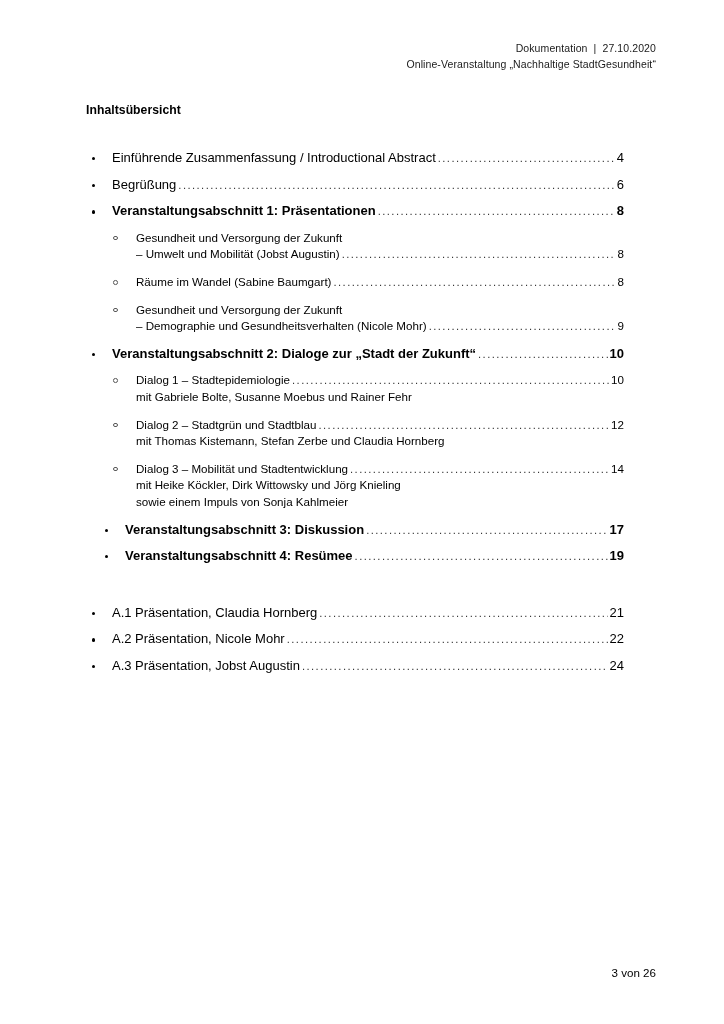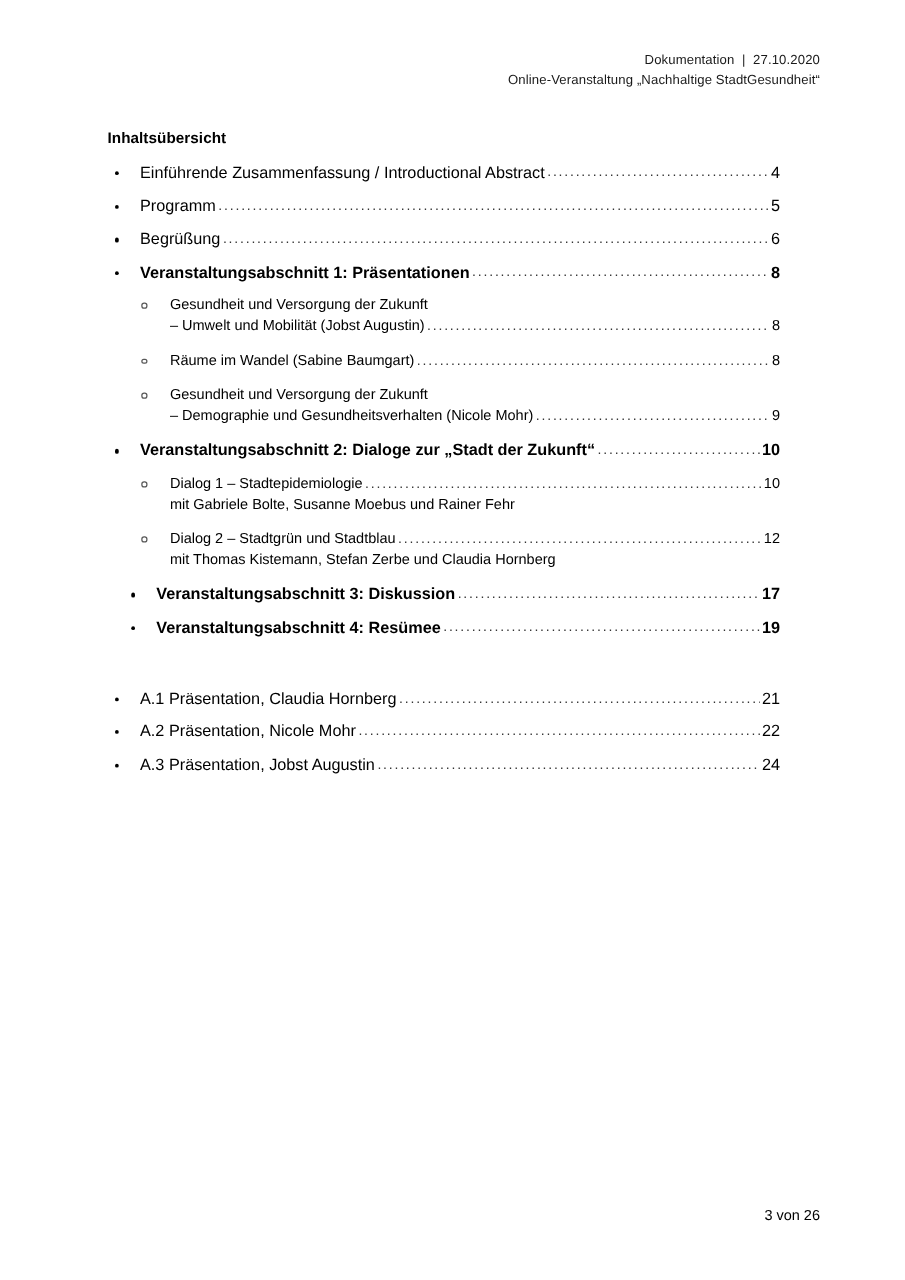--- a/index.html
+++ b/index.html
@@ -43,21 +43,21 @@
     position: absolute;
     left: 86px;
     top: 102px;
     width: 538px;
   }
 
   .toc-title {
     font-size: 12.2px;
     font-weight: bold;
     line-height: 16px;
-    margin: 0 0 12px 0;
+    margin: 0 0 32px 0;
     letter-spacing: 0.05px;
   }
 
   .section-title {
     font-size: 12px;
     font-weight: normal;
     text-decoration: underline;
     text-underline-offset: 2px;
     line-height: 16px;
     margin: 0 0 18px 0;
@@ -179,27 +179,20 @@
     <ul class="toc-list" id="toc-list">
         <li class="toc-item lvl1">
           <div class="row">
             <span class="label">Einführende Zusammenfassung / Introductional Abstract</span>
             <span class="leader"></span>
             <span class="pagenum">4</span>
           </div>
         </li>
         <li class="toc-item lvl1">
           <div class="row">
-            <span class="label">Programm</span>
-            <span class="leader"></span>
-            <span class="pagenum">5</span>
-          </div>
-        </li>
-        <li class="toc-item lvl1">
-          <div class="row">
             <span class="label">Begrüßung</span>
             <span class="leader"></span>
             <span class="pagenum">6</span>
           </div>
         </li>
         <li class="toc-item lvl1 bold">
           <div class="row">
             <span class="label">Veranstaltungsabschnitt 1: Präsentationen</span>
             <span class="leader"></span>
             <span class="pagenum">8</span>
@@ -243,20 +236,29 @@
           </div>
           <span class="subline">mit Gabriele Bolte, Susanne Moebus und Rainer Fehr</span>
         </li>
         <li class="toc-item lvl2">
           <div class="row">
             <span class="label">Dialog 2 – Stadtgrün und Stadtblau</span>
             <span class="leader"></span>
             <span class="pagenum">12</span>
           </div>
           <span class="subline">mit Thomas Kistemann, Stefan Zerbe und Claudia Hornberg</span>
+        </li>
+        <li class="toc-item lvl2">
+          <div class="row">
+            <span class="label">Dialog 3 – Mobilität und Stadtentwicklung</span>
+            <span class="leader"></span>
+            <span class="pagenum">14</span>
+          </div>
+          <span class="subline">mit Heike Köckler, Dirk Wittowsky und Jörg Knieling</span>
+          <span class="subline">sowie einem Impuls von Sonja Kahlmeier</span>
         </li>
         <li class="toc-item lvl1 bold indent-more">
           <div class="row">
             <span class="label">Veranstaltungsabschnitt 3: Diskussion</span>
             <span class="leader"></span>
             <span class="pagenum">17</span>
           </div>
         </li>
         <li class="toc-item lvl1 bold indent-more">
           <div class="row">

